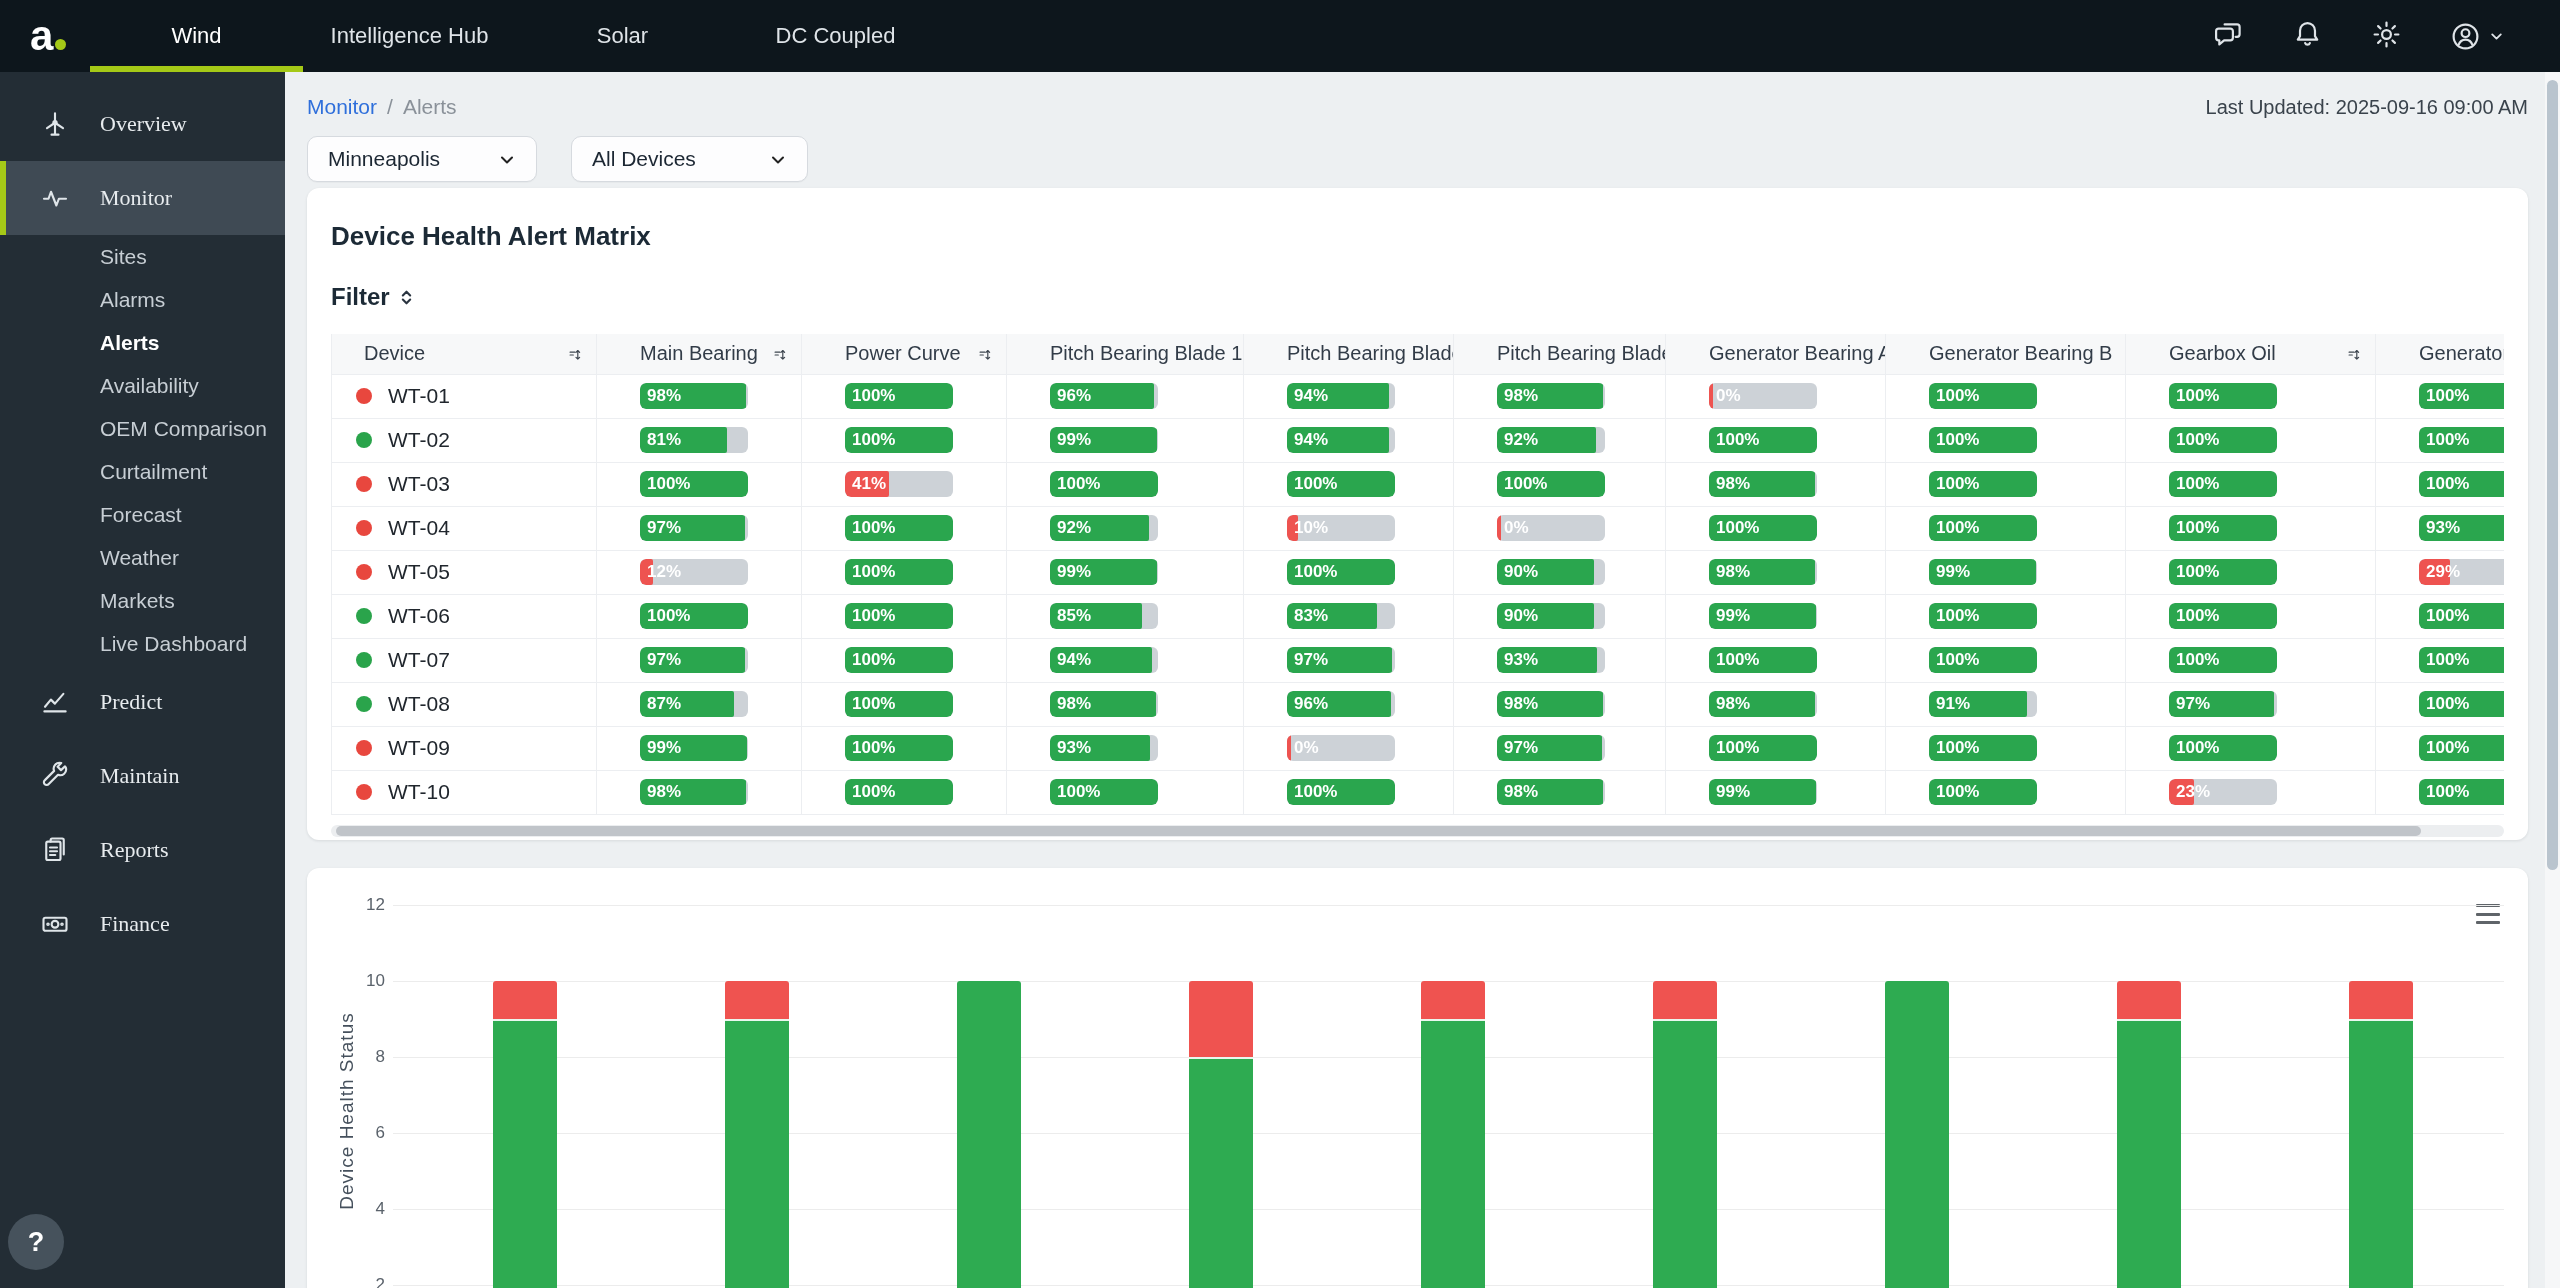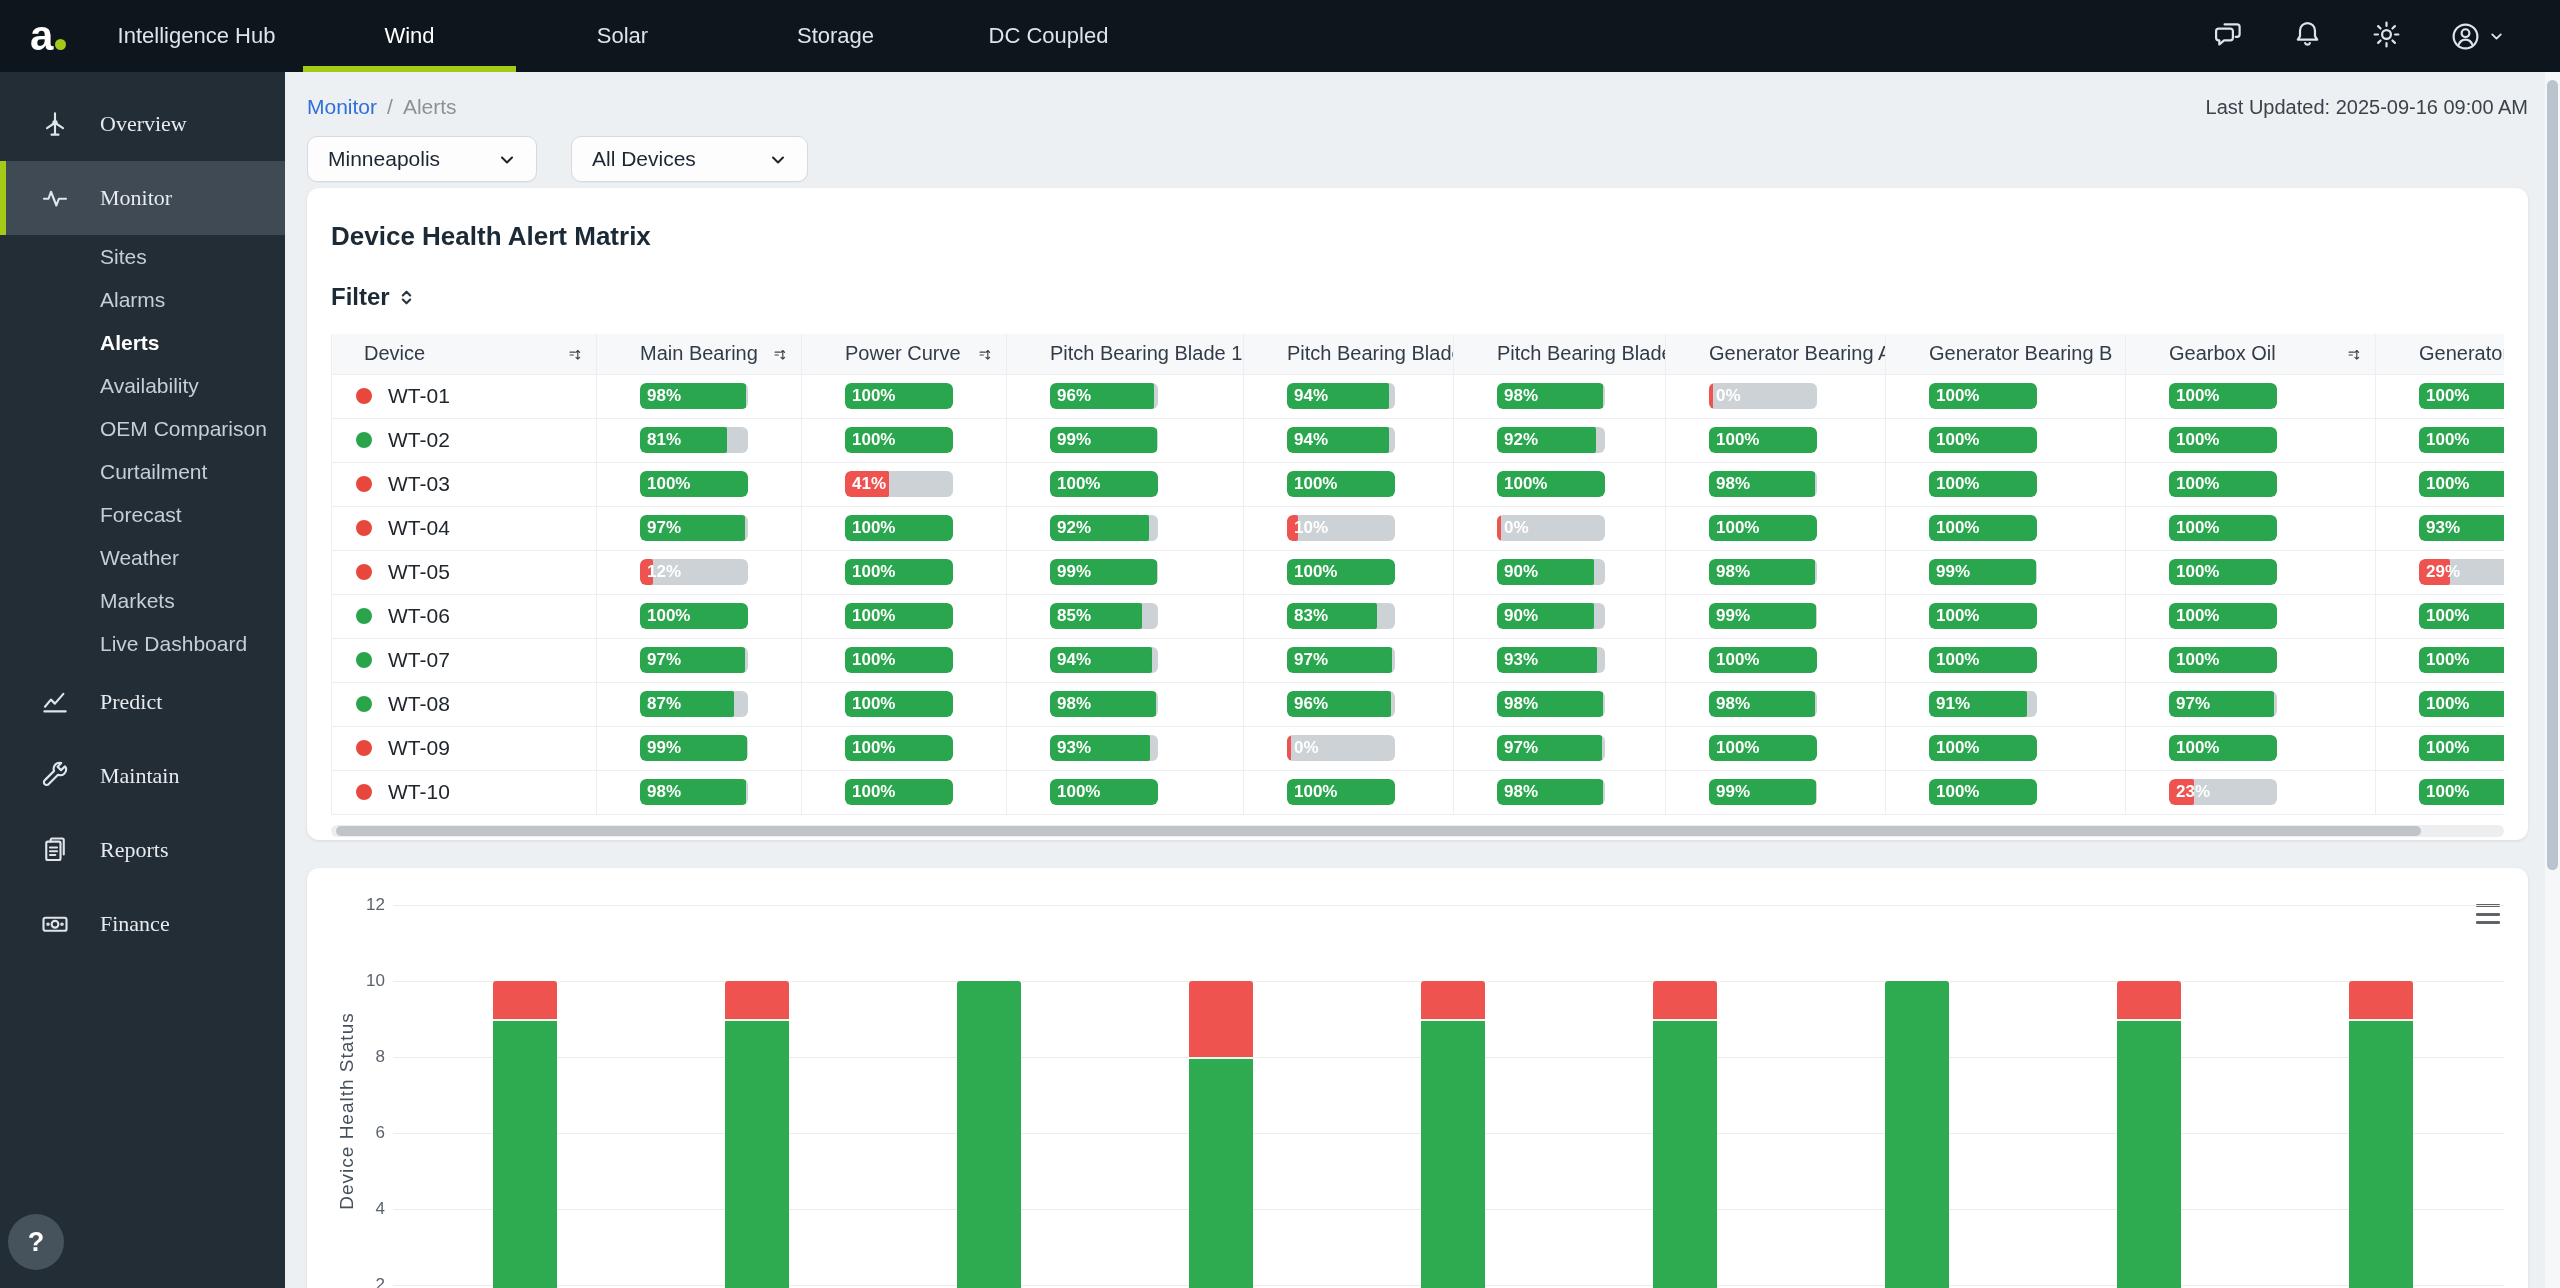--- a/index.html
+++ b/index.html
@@ -86,24 +86,23 @@
 </style>
 </head>
 <body>
 
 <header class="topnav">
   <div class="logo">
       <span>a</span>
       <span class="logo-dot"></span>
     </div>
   <nav class="nav-items" id="nav-items">
+      <div class="nav-item active">Wind</div>
       <div class="nav-item">Intelligence Hub</div>
-      <div class="nav-item active">Wind</div>
       <div class="nav-item">Solar</div>
-      <div class="nav-item">Storage</div>
       <div class="nav-item">DC Coupled</div>
     </nav>
   <div class="nav-icons" id="nav-icons">
       <div class="nav-ic">
         <span><svg viewBox="0 0 24 24" fill="none" stroke="currentColor" stroke-width="1.7" stroke-linecap="round" stroke-linejoin="round">
             <path d="M9 4.2h9.6a2 2 0 0 1 2 2v5.6a2 2 0 0 1-2 2h-1.1"></path>
             <path d="M4.4 7.4h9a2 2 0 0 1 2 2v5.2a2 2 0 0 1-2 2H8.6l-3.7 3.1v-3.1h-.5a2 2 0 0 1-2-2V9.4a2 2 0 0 1 2-2z"></path>
           </svg></span>
       </div>
       <div class="nav-ic">

